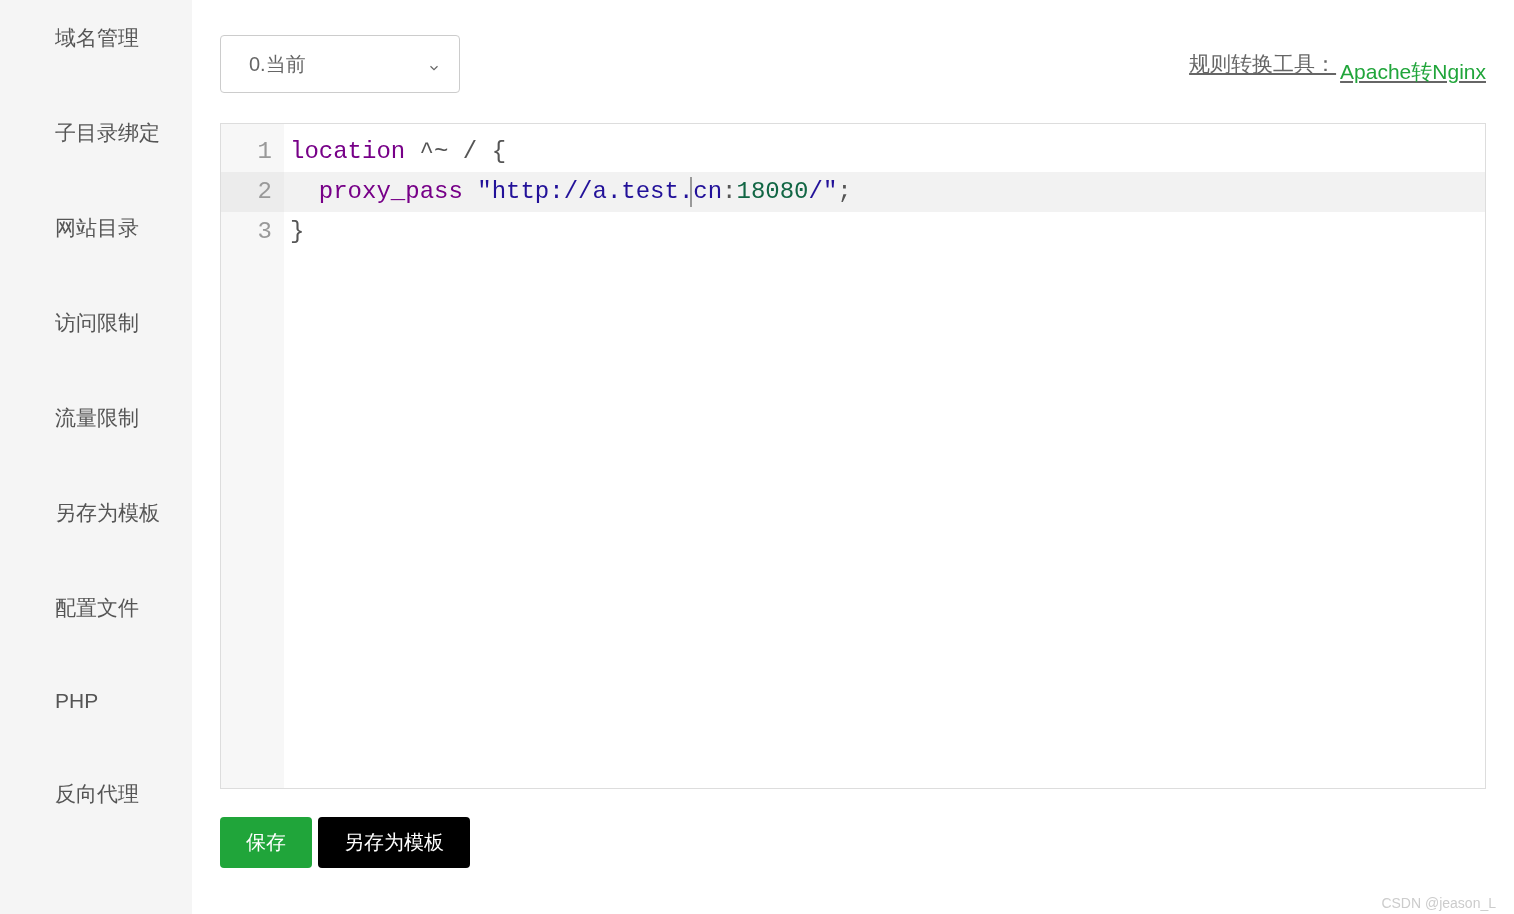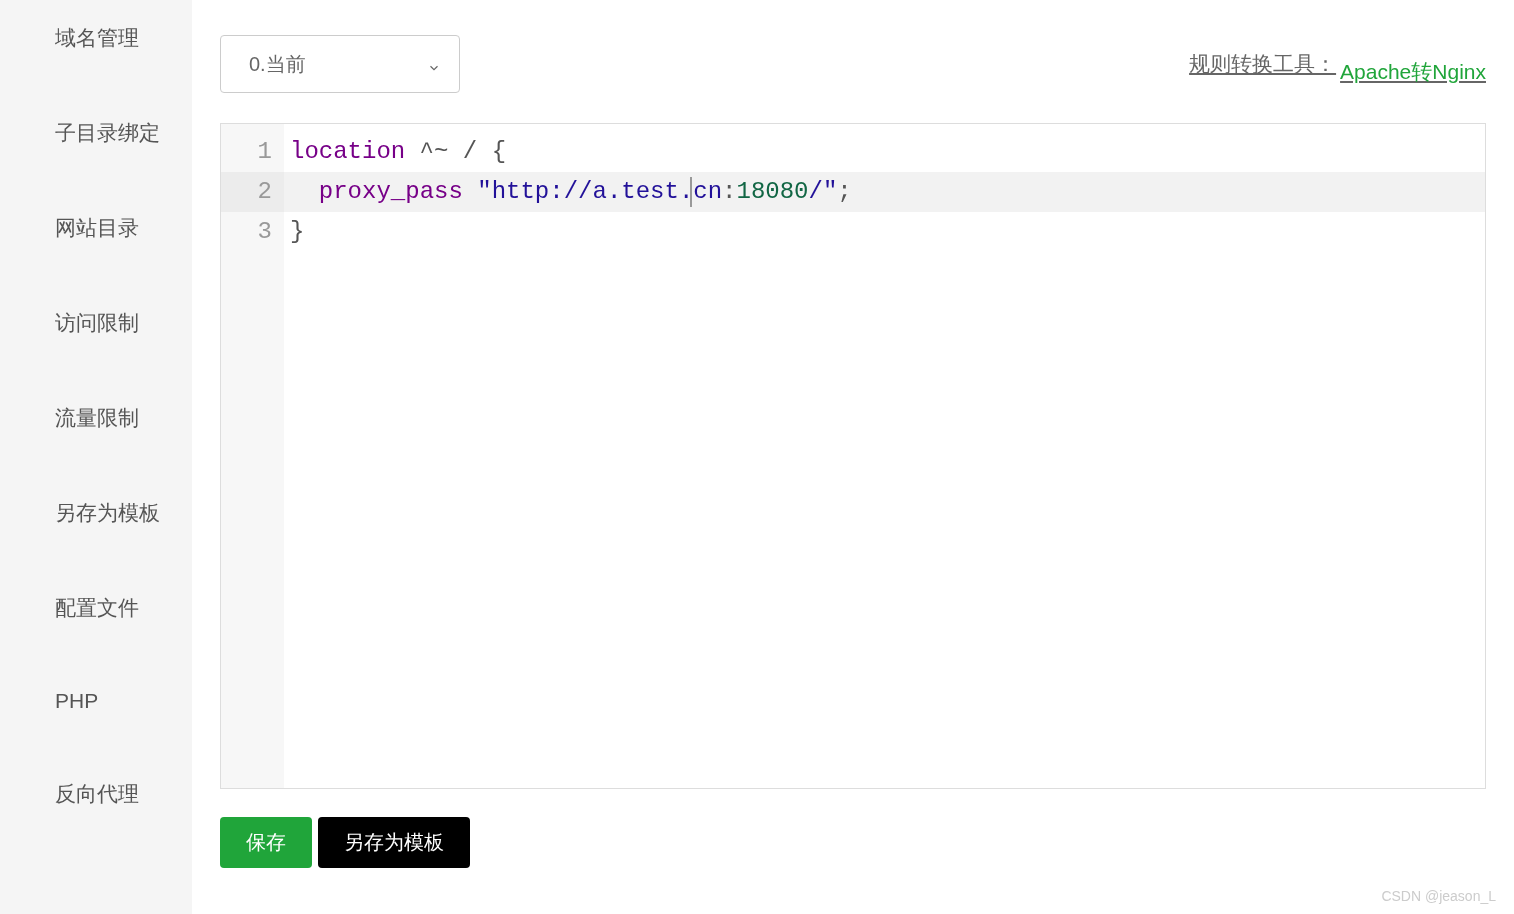--- a/index.html
+++ b/index.html
@@ -158,21 +158,21 @@
       border: none;
       border-radius: 4px;
       font-size: 20px;
       cursor: pointer;
     }
     .btn-template {
       background: #000000;
     }
     .watermark {
       position: absolute;
-      bottom: 10px;
+      bottom: 3px;
       right: 18px;
       font-size: 14px;
       color: #ccc;
       user-select: none;
       margin-top: 28px;
     }
   </style>
 </head>
 <body>
 

